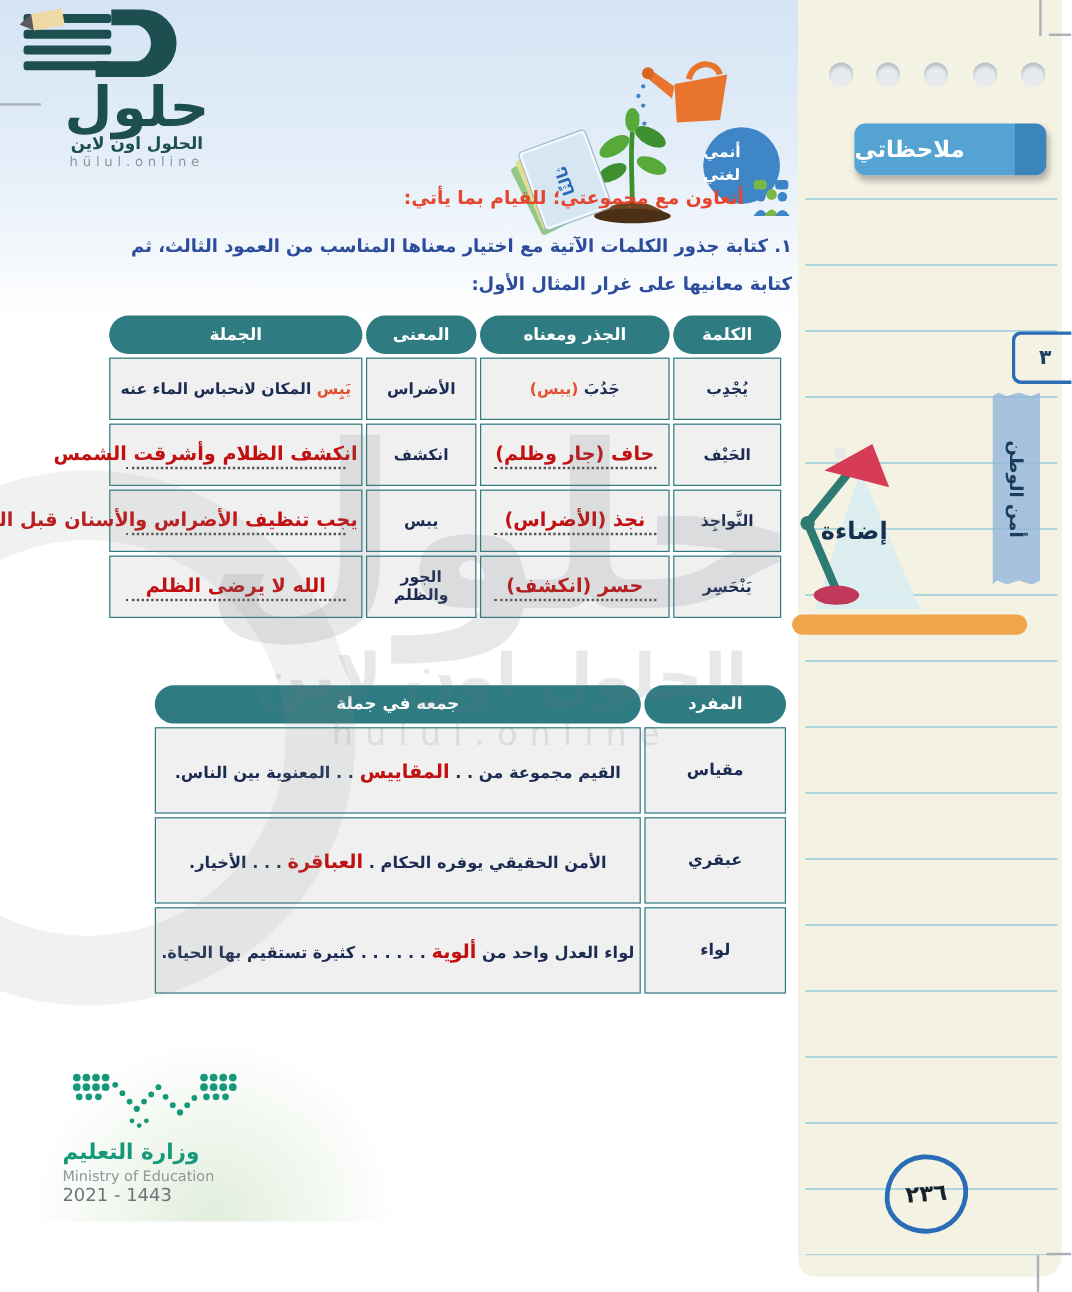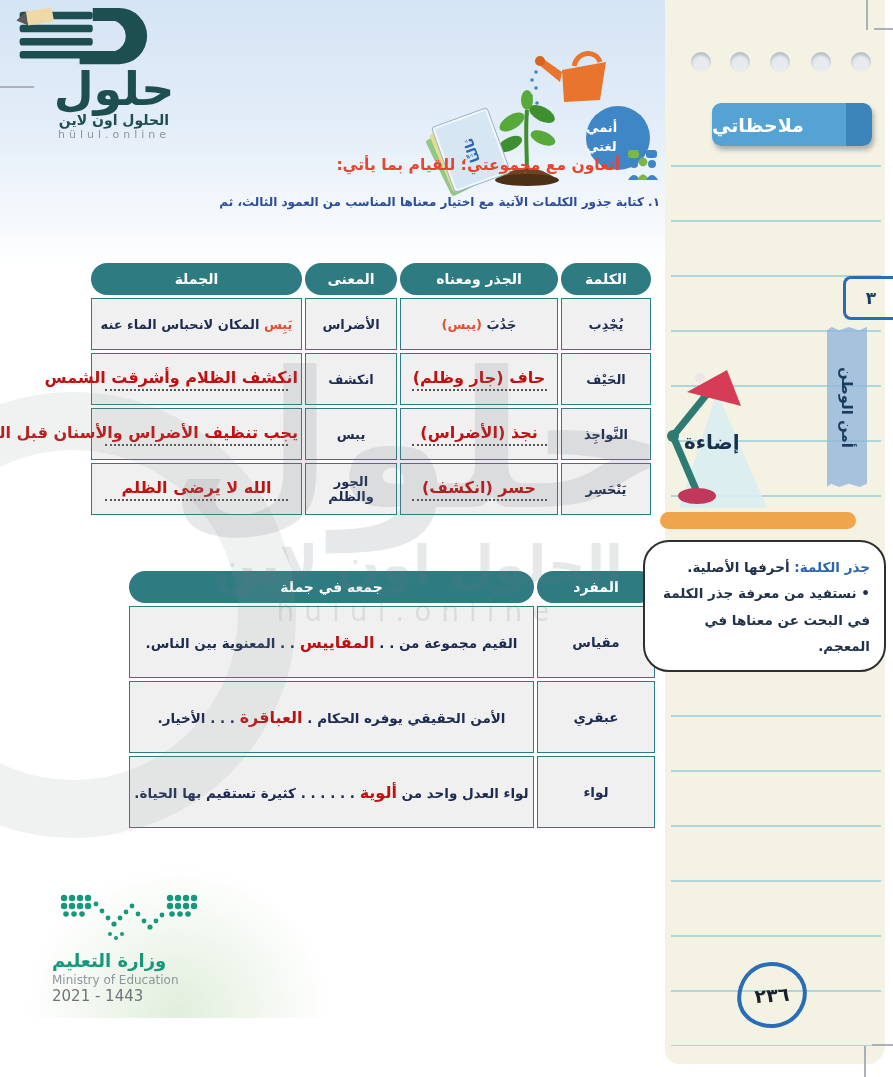--- a/index.html
+++ b/index.html
@@ -29,21 +29,21 @@
   .cover{position:absolute;left:8px;top:2px;width:54px;height:64px;background:#d7e6f3;
          border:2px solid #f4f8fb;box-shadow:0 0 0 1px #9db8cc;border-radius:3px;
          transform:rotate(-20deg);display:flex;align-items:center;justify-content:center;}
   .cover span{color:#2a66b5;font-weight:bold;font-size:13px;transform:rotate(-90deg);}
 
   
   .coop{left:150px;top:150px;width:510px;direction:rtl;text-align:right;color:#e6452f;
         font-size:15.5px;font-weight:bold;display:flex;align-items:center;gap:6px;}
   
   .q1{left:88px;top:190px;width:572px;direction:rtl;text-align:right;color:#2b4d9b;
-      font-size:12px;font-weight:bold;line-height:2.1;}
+      font-size:15px;font-weight:bold;line-height:2.1;}
   .q2{left:300px;top:522px;width:358px;direction:rtl;text-align:right;color:#2b4d9b;
       font-size:16px;font-weight:bold;}
 
   
   .tbl{border-collapse:separate;border-spacing:3px;table-layout:fixed;}
   .tbl th{background:#2e7b82;color:#ffffff;font-size:14px;font-weight:bold;padding:8px 3px;border-radius:16px;}
   .tbl td{background:#f0f0f1;border:1.5px solid #2e7b82;color:#1c2b52;font-size:13px;
           font-weight:bold;text-align:center;vertical-align:middle;padding:3px;}
   #t1{left:88px;top:260px;width:566px;}
   #t1 td{height:44px;}
@@ -176,20 +176,21 @@
       <circle cx="26" cy="14" r="4" fill="#3d85c6"></circle>
       <path d="M2 30 Q8 20 14 30 Z" fill="#3d85c6"></path>
       <path d="M11 30 Q17 19 23 30 Z" fill="#7ab648"></path>
       <path d="M20 30 Q26 20 32 30 Z" fill="#3d85c6"></path>
     </svg>
     <span>أتعاون مع مجموعتي؛ للقيام بما يأتي:</span>
   </div>
 
   <div class="abs q1 content">
     <div>١. كتابة جذور الكلمات الآتية مع اختيار معناها المناسب من العمود الثالث، ثم</div>
+    <div>كتابة معانيها على غرار المثال الأول:</div>
   </div>
 
   <table id="t1" class="abs tbl content" dir="rtl">
     <colgroup>
         <col style="width:90px">
         <col style="width:158px">
         <col style="width:92px">
         <col>
       </colgroup>
     <tbody>
@@ -320,25 +321,20 @@
     <line x1="52" y1="196" x2="28" y2="140" stroke="#2e7b74" stroke-width="7"></line>
     <line x1="28" y1="140" x2="62" y2="98" stroke="#2e7b74" stroke-width="7"></line>
     <circle cx="28" cy="140" r="6" fill="#2e7b74"></circle>
     <circle cx="55" cy="82" r="5" fill="#e8e8e8"></circle>
     <path d="M42 96 L82 74 L96 110 Z" fill="#d63c55"></path>
     <ellipse cx="52" cy="200" rx="19" ry="8" fill="#c2385a"></ellipse>
   </svg>
   <div class="abs light-label">إضاءة</div>
   <div class="abs desk-bar"></div>
 
-  <div class="abs tip-box">
-    <span class="tip-title">جذر الكلمة:</span>
-    <span>أحرفها الأصلية.</span>
-    <div>• نستفيد من معرفة جذر الكلمة في البحث عن معناها في المعجم.</div>
-  </div>
 
   <div class="abs page-circle">
     <span>٢٣٦</span>
   </div>
 
   <div class="abs foot-grad"></div>
   <div class="abs moe content">
     <svg width="160" height="54" viewBox="0 0 160 54">
       <g fill="#16997b">
         <circle cx="12" cy="8" r="3.2"></circle>

